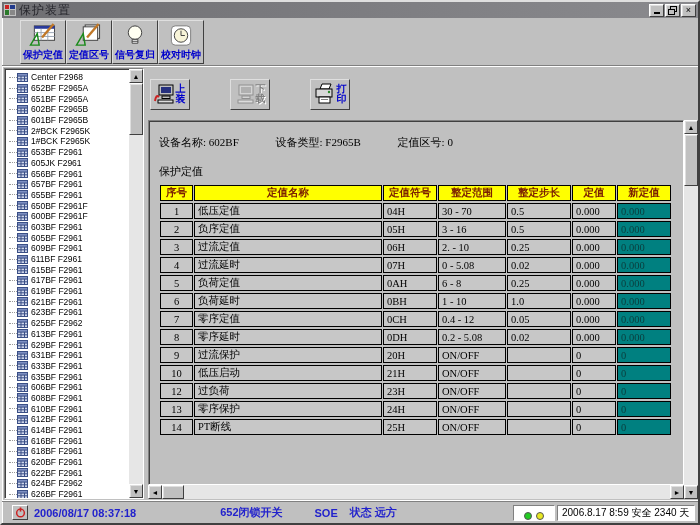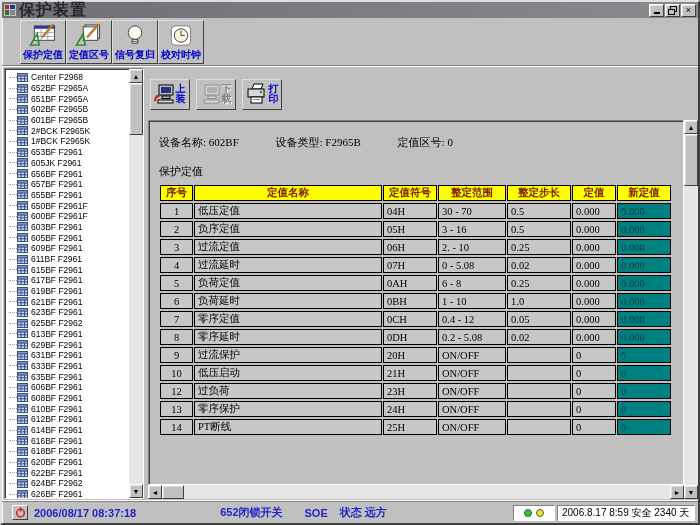--- a/index.html
+++ b/index.html
@@ -8,21 +8,21 @@
 
   .window { width:700px; height:525px; background:#c0c0c0;
     border:2px solid; border-color:#dfdfdf #404040 #404040 #dfdfdf;
     box-shadow: inset 1px 1px 0 #fff;
     display:flex; flex-direction:column; }
 
   
   .titlebar { height:16px; background:linear-gradient(90deg,#6f6f73,#8a8a8e);
     display:flex; align-items:center; padding:0 2px; flex:0 0 16px; }
   .titlebar .app-icon { width:12px; height:12px; margin-right:3px; }
-  .titlebar .title { color:#26262c; font-weight:bold; font-size:16px; flex:1;
+  .titlebar .title { color:#26262c; font-weight:normal; font-size:12px; flex:1;
     letter-spacing:1px; overflow:hidden; white-space:nowrap; }
   .tb-btn { width:15px; height:13px; background:#c0c0c0; border:1px solid;
     border-color:#fff #404040 #404040 #fff; box-shadow:inset 1px 1px 0 #dfdfdf;
     display:flex; align-items:center; justify-content:center; margin-left:1px;
     font-size:9px; line-height:9px; color:#000; }
   .min-glyph { width:6px; border-bottom:2px solid #000; height:8px; }
 
   
   .toolbar { height:48px; flex:0 0 48px; display:flex; align-items:center;
     padding:2px 0 2px 18px; border-bottom:1px solid #808080;
@@ -56,21 +56,21 @@
     display:flex; align-items:center; justify-content:center; }
   .sb-thumb-v { height:52px; background:#c0c0c0; border:1px solid;
     border-color:#fff #404040 #404040 #fff; box-shadow:inset 1px 1px 0 #dfdfdf; }
   .sb-thumb-h { width:22px; background:#c0c0c0; border:1px solid;
     border-color:#fff #404040 #404040 #fff; box-shadow:inset 1px 1px 0 #dfdfdf; }
   .sb-fill { flex:1; }
 
   
   .main-region { flex:1; display:grid; min-width:0; margin-left:4px;
     grid-template-columns:1fr 14px; grid-template-rows:52px 1fr 14px; }
-  .actionbar { grid-column:1 / 3; display:flex; align-items:center; padding-left:2px; }
+  .actionbar { grid-column:1 / 3; display:flex; align-items:center; padding-left:2px;gap:34px; }
   .act-btn { width:40px; height:31px; background:#c0c0c0; border:1px solid;
     border-color:#dfdfdf #404040 #404040 #dfdfdf; display:flex; align-items:center;
     justify-content:center; margin-right:6px; }
   .act-btn .v-lbl { width:12px; font-size:10px; font-weight:bold; color:#0000cc;
     word-break:break-all; line-height:10px; margin-left:1px; }
   .act-btn.disabled .v-lbl { color:#808080; text-shadow:1px 1px 0 #fff; }
 
   .main-panel { grid-column:1; grid-row:2; background:#c0c0c0; border:1px solid;
     border-color:#808080 #fff #fff #808080; box-shadow:inset 1px 1px 0 #404040;
     overflow:hidden; padding:14px 0 0 10px; }
@@ -94,21 +94,21 @@
   .settings td:nth-child(7) { background:#008080; color:#0a3d3d; }
 
   
   .statusbar { height:22px; flex:0 0 22px; border-top:1px solid #808080;
     box-shadow:0 -1px 0 #fff; display:flex; align-items:center; font-size:11px;padding-left:6px; }
   .status-blue { color:#2222cc; font-weight:bold; white-space:nowrap; }
   .pwr-btn { width:16px; height:15px; margin:0 6px 0 4px; background:#c0c0c0;
     border:1px solid; border-color:#fff #404040 #404040 #fff;
     display:flex; align-items:center; justify-content:center; }
   .inset-box { background:#fff; border:1px solid; border-color:#808080 #fff #fff #808080;
-    height:16px; display:flex; align-items:center; padding:0 4px; }
+    height:16px; display:flex; align-items:flex-end; padding:0 4px; }
   .dot { width:8px; height:8px; border-radius:50%; border:1px solid #555; margin:0 2px; }
   .right-date { font-size:10px; color:#000; white-space:nowrap;
     font-family:"Liberation Sans", sans-serif; }
 </style>
 </head>
 <body>
 
 <div class="window">
 
   <div class="titlebar">
@@ -893,21 +893,21 @@
   </div>
 
   <div class="statusbar">
     <div class="pwr-btn">
       <svg width="11" height="11" viewBox="0 0 12 12">
         <circle cx="6" cy="6.5" r="4.2" fill="none" stroke="#cc2222" stroke-width="1.6"></circle>
         <line x1="6" y1="0.5" x2="6" y2="5" stroke="#cc2222" stroke-width="1.8"></line>
       </svg>
     </div>
     <span class="status-blue" style="margin-right:84px;">2006/08/17 08:37:18</span>
-    <span class="status-blue" style="margin-right:22px;">652闭锁开关</span>
+    <span class="status-blue" style="margin-right:32px;">652闭锁开关</span>
     <span class="status-blue" style="margin-right:12px;">SOE</span>
     <span class="status-blue">状态 远方</span>
     <span style="flex:1"></span>
     <div class="inset-box" style="width:42px; justify-content:center;">
       <span class="dot" style="background:#22cc22;"></span>
       <span class="dot" style="background:#e8e822;"></span>
     </div>
     <div class="inset-box" style="width:138px; margin:0 3px 0 2px;">
       <span class="right-date">2006.8.17   8:59 安全 2340 天</span>
     </div>

